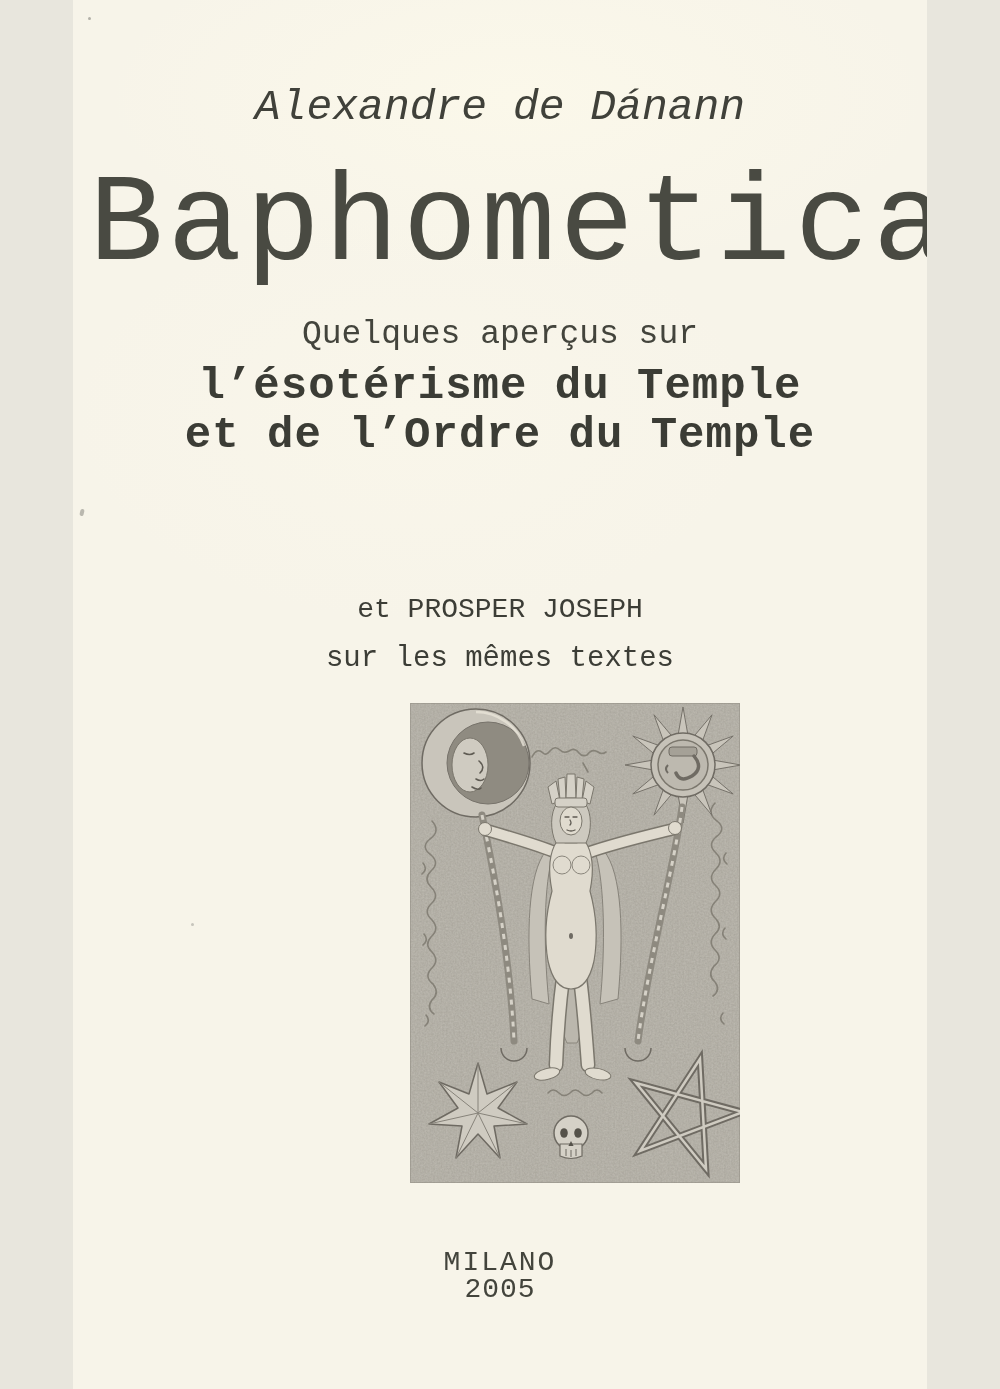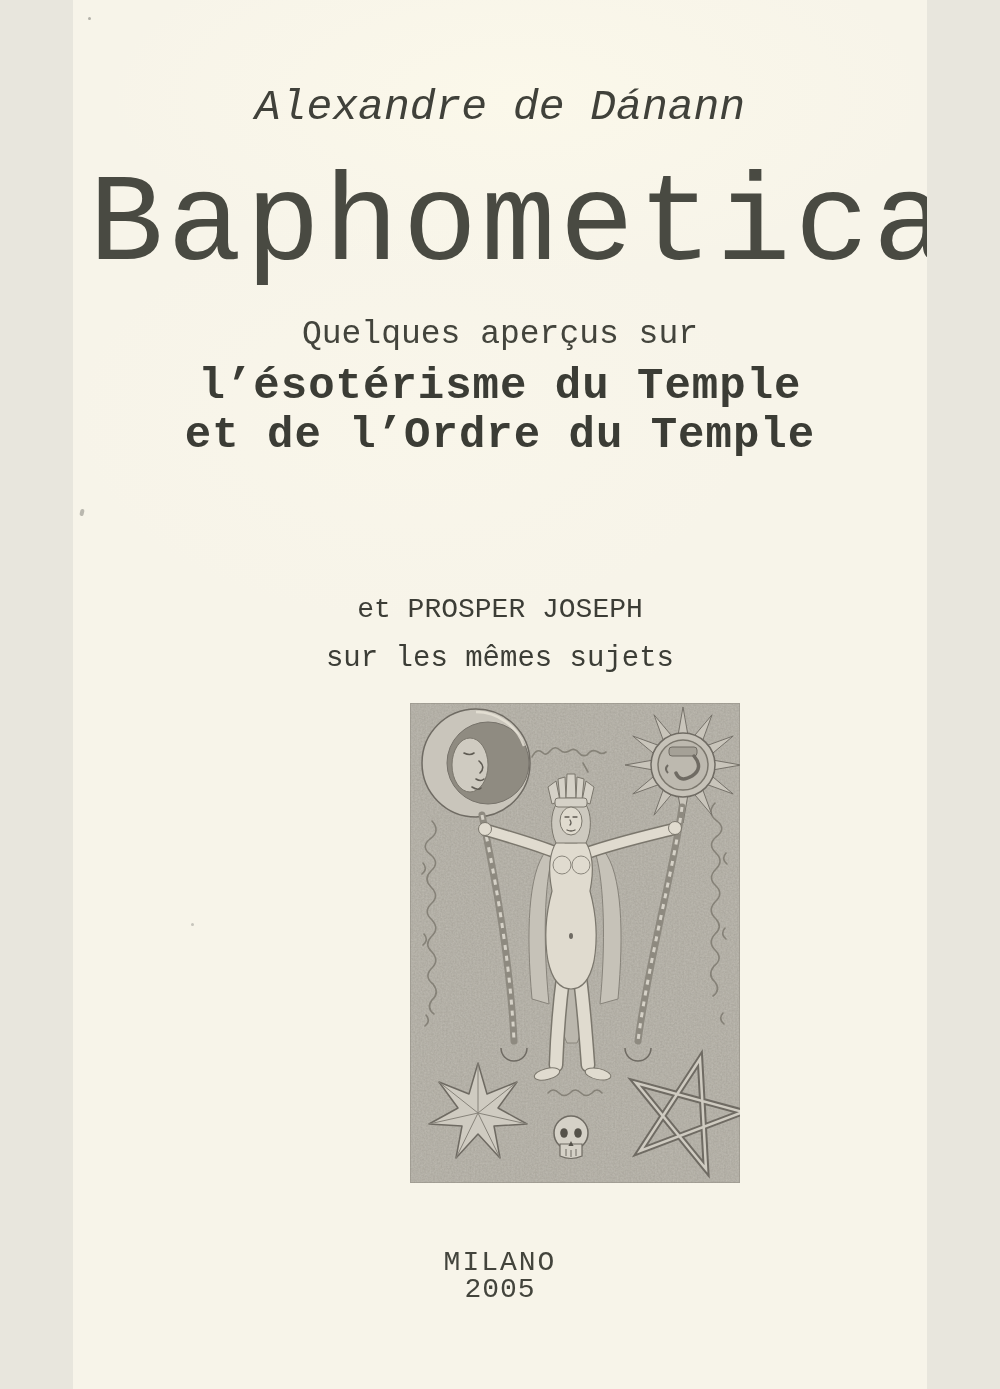--- a/index.html
+++ b/index.html
@@ -41,21 +41,21 @@
 <div class="page">
 
   <div class="centered author">Alexandre de Dánann</div>
   <h1 class="centered title">Baphometica</h1>
 
   <div class="centered sub1">Quelques aperçus sur</div>
   <div class="centered sub2">l’ésotérisme du Temple</div>
   <div class="centered sub3">et de l’Ordre du Temple</div>
 
   <div class="centered note3">et PROSPER JOSEPH</div>
-  <div class="centered note4">sur les mêmes sujets</div>
+  <div class="centered note4">sur les mêmes textes</div>
 
   <svg class="engraving" viewBox="0 0 330 480" xmlns="http://www.w3.org/2000/svg">
     <defs>
       <filter id="grainDark" x="0" y="0" width="100%" height="100%">
         <feTurbulence type="fractalNoise" baseFrequency="0.7" numOctaves="2" seed="7"></feTurbulence>
         <feColorMatrix type="matrix" values="0 0 0 0 0.30  0 0 0 0 0.29  0 0 0 0 0.26  0 0 0 0.9 0"></feColorMatrix>
       </filter>
       <filter id="grainLight" x="0" y="0" width="100%" height="100%">
         <feTurbulence type="fractalNoise" baseFrequency="0.55" numOctaves="2" seed="23"></feTurbulence>
         <feColorMatrix type="matrix" values="0 0 0 0 0.93  0 0 0 0 0.91  0 0 0 0 0.85  0 0 0 0.75 0"></feColorMatrix>

